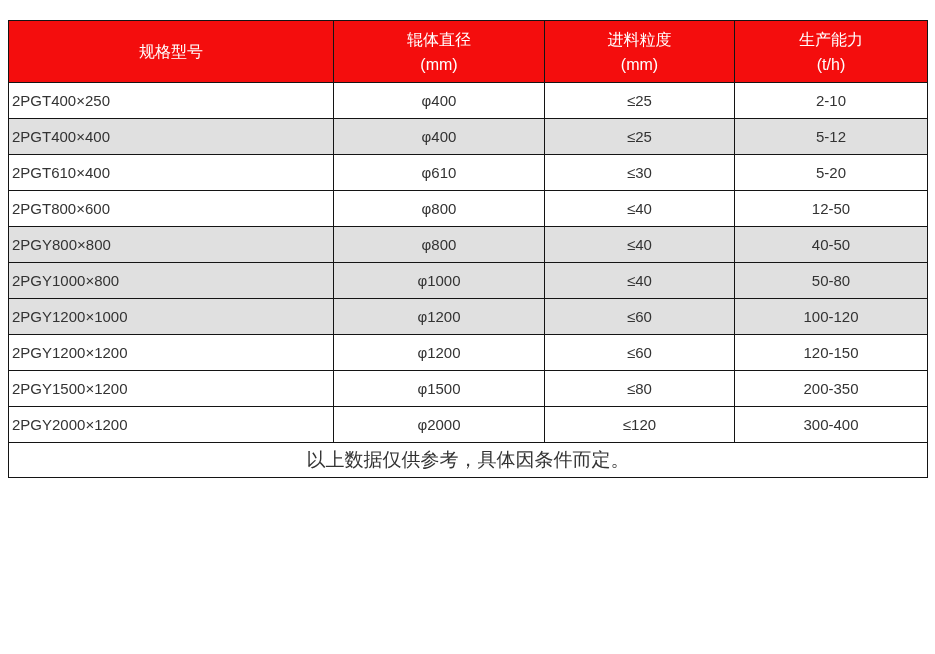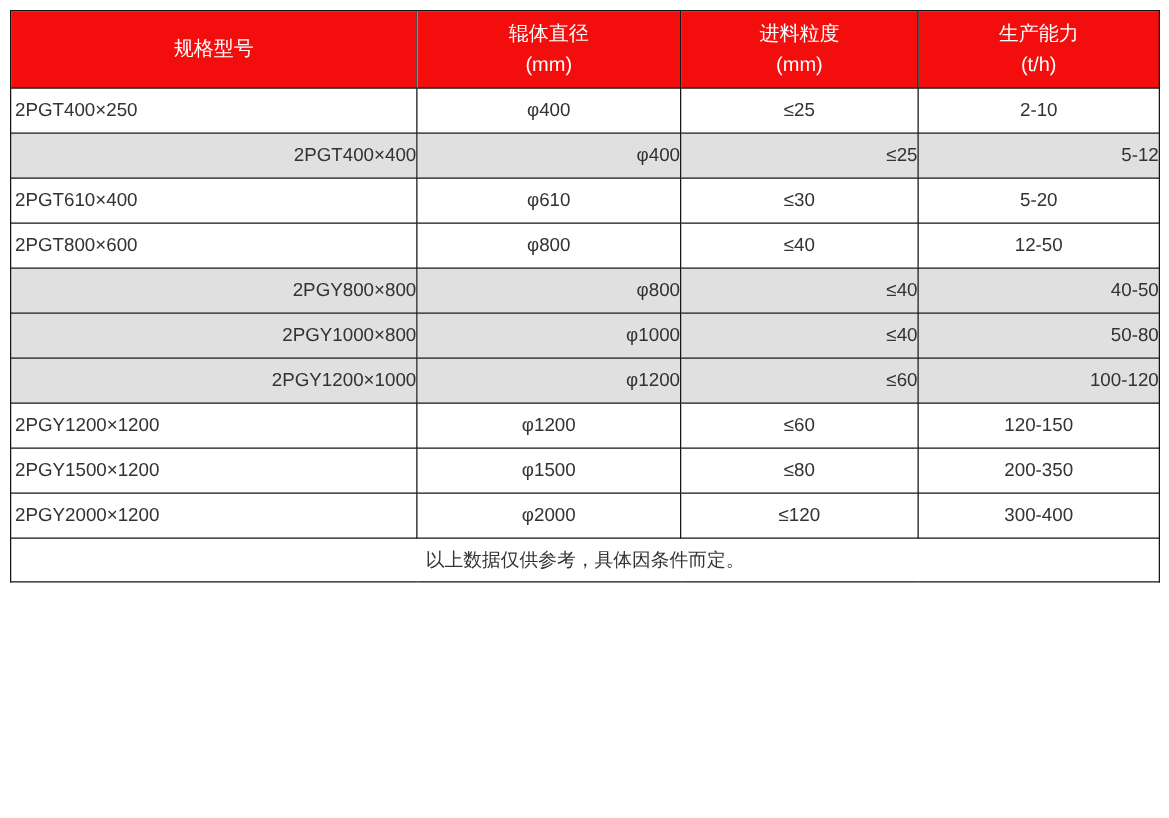--- a/index.html
+++ b/index.html
@@ -6,21 +6,21 @@
   html, body {
     margin: 0;
     padding: 0;
     background: #ffffff;
     font-family: "Liberation Sans", "DejaVu Sans", sans-serif;
   }
   .page {
     width: 935px;
     height: 520px;
     background: #ffffff;
-    padding: 8px 8px;
+    padding: 20px 8px;
   }
   table.spec-table {
     width: 919px;
     border-collapse: collapse;
     table-layout: fixed;
     color: #333333;
     font-size: 15px;
   }
   table.spec-table col.c1 { width: 325px; }
   table.spec-table col.c2 { width: 211px; }
@@ -41,30 +41,30 @@
     vertical-align: middle;
     font-size: 16px;
   }
   thead th .hdr-line { display: block; line-height: 25px; }
   tbody td {
     height: 36px;
     text-align: center;
     vertical-align: middle;
     background: #ffffff;
   }
-  tbody tr.alt td { background: #E0E0E0; text-align: right; }
+  tbody tr.alt td { background: #E0E0E0; }
   tbody td.model-cell {
     text-align: left;
     padding-left: 3px;
   }
   tr.footnote-row td {
     height: 35px;
     text-align: center;
     background: #ffffff;
-    font-size: 15px;
+    font-size: 19px;
   }
 </style>
 </head>
 <body>
 
 <div class="page">
   <table class="spec-table">
     <colgroup>
       <col class="c1">
         <col class="c2">

